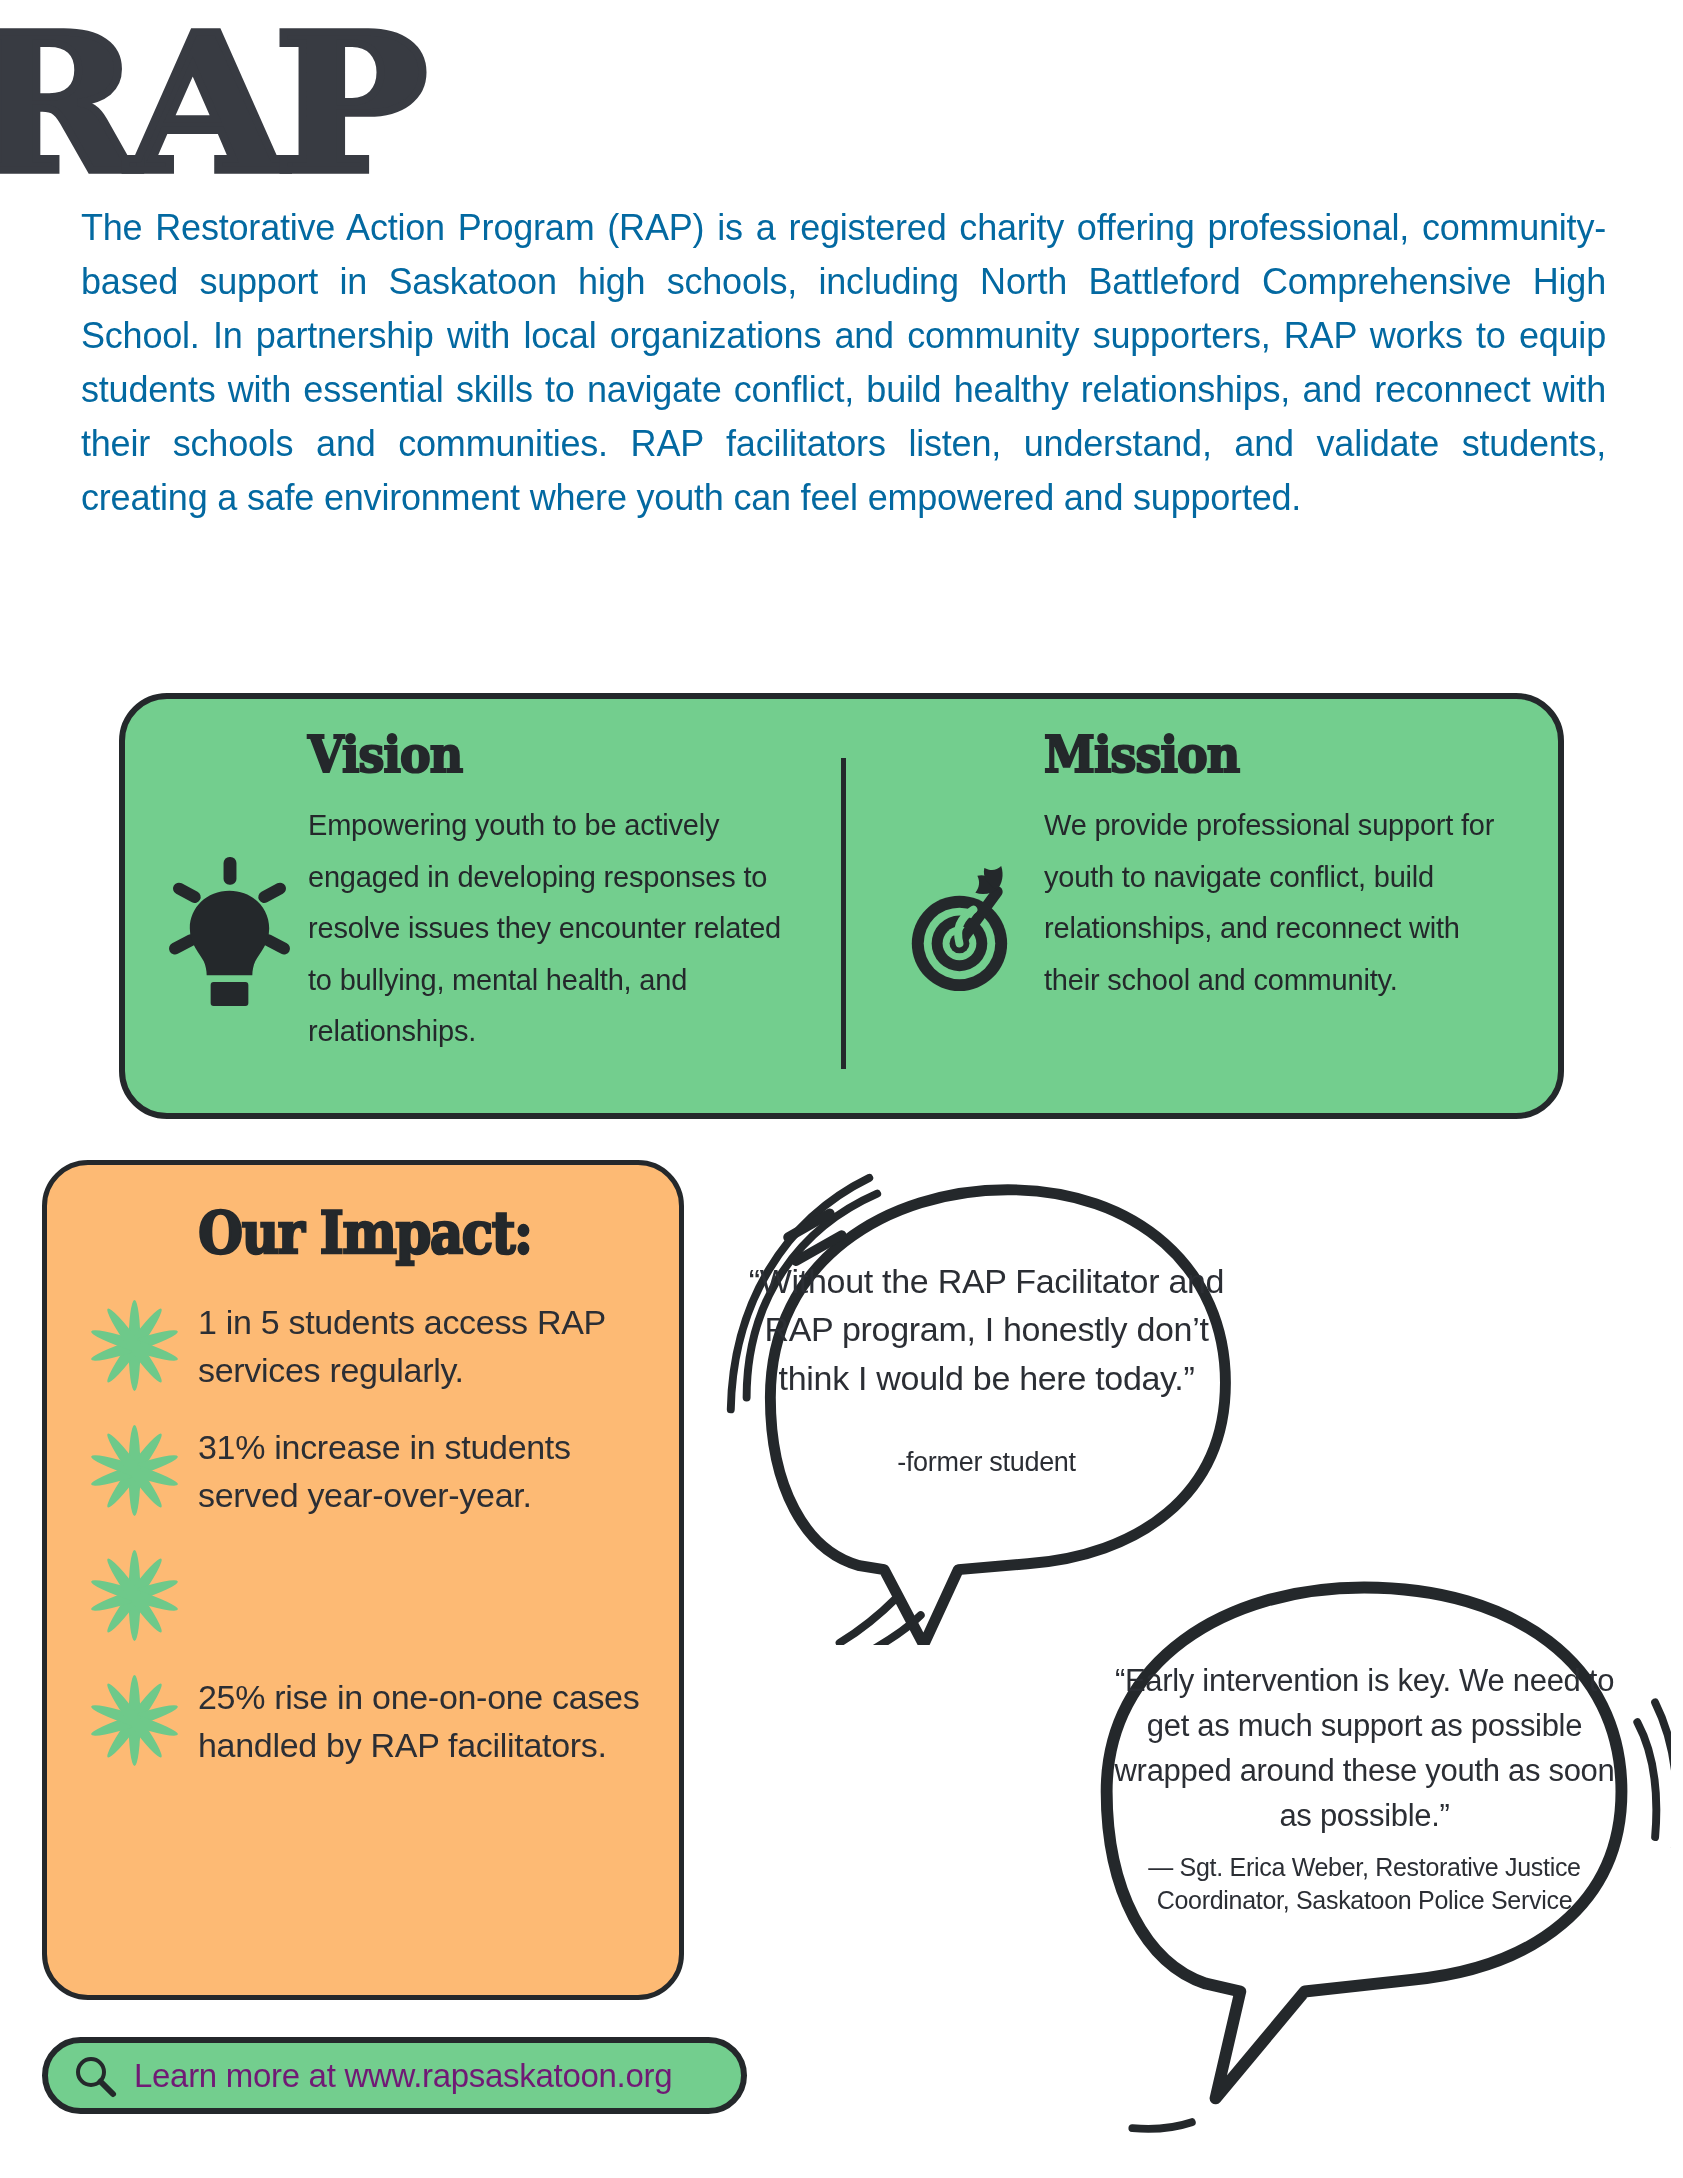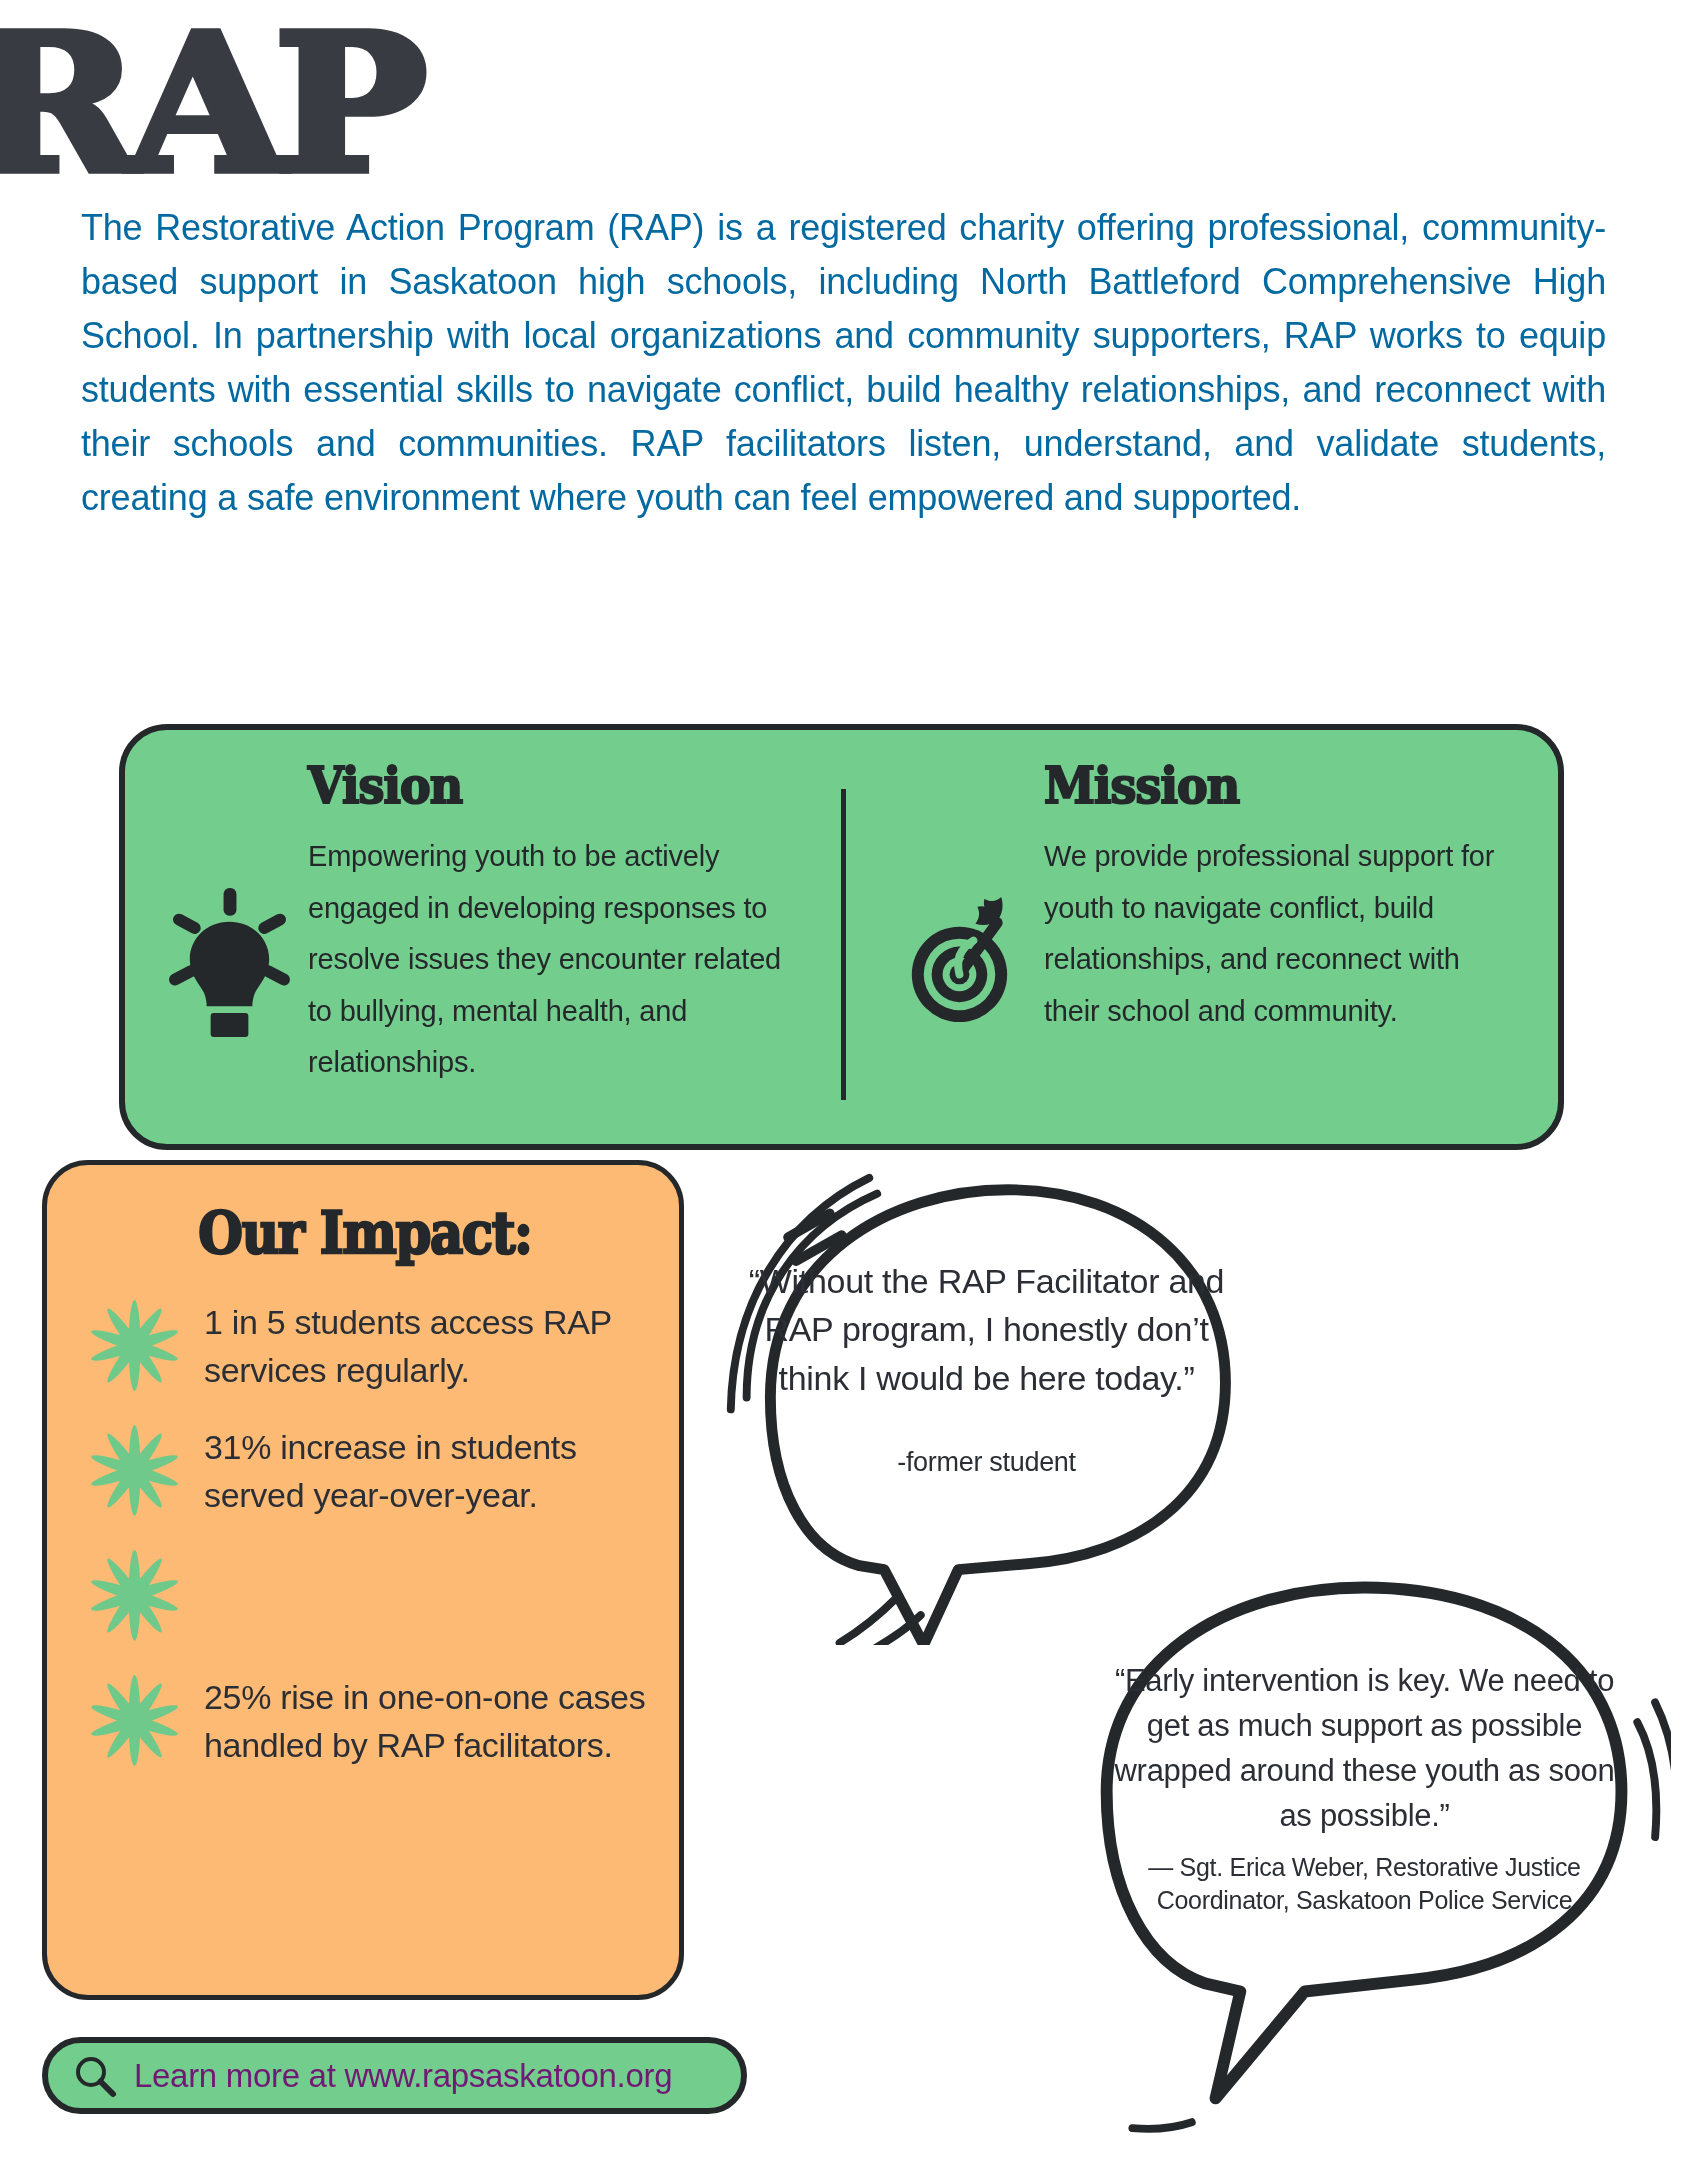--- a/index.html
+++ b/index.html
@@ -37,21 +37,21 @@
     line-height:1.5;
     text-align:justify;
     text-justify:inter-word;
     color:#0369a1;
     letter-spacing:-0.2px;
   }
 
   
   .vm-card {
     position:absolute;
-    left:119px; top:724px;
+    left:119px; top:693px;
     width:1445px; height:426px;
     background:#73ce8e;
     border:6px solid #24282b;
     border-radius:48px;
     display:flex;
     align-items:stretch;
   }
   .vm-col { flex:1 1 0; display:flex; padding:26px 18px 26px 26px; }
   .vm-col.left { padding-left:30px; }
   .vm-divider {
@@ -102,21 +102,21 @@
     font-weight:700;
     font-size:57px;
     letter-spacing:-1.5px;
     color:#24282b;
     -webkit-text-stroke:2.6px #24282b;
     text-align:center;
     margin:6px 0 26px 0;
     transform:scaleX(0.9);
   }
   .impact-list { display:flex; flex-direction:column; gap:22px; }
-  .impact-item { display:flex; align-items:flex-start; gap:16px; }
+  .impact-item { display:flex; align-items:flex-start; gap:10px; }
   .impact-star { flex:0 0 107px; display:flex; justify-content:center; padding-top:4px; }
   .impact-star svg { display:block; }
   .impact-text {
     font-size:34px;
     line-height:1.42;
     color:#2b2e34;
     letter-spacing:-0.3px;
     padding-top:6px;
   }
 

